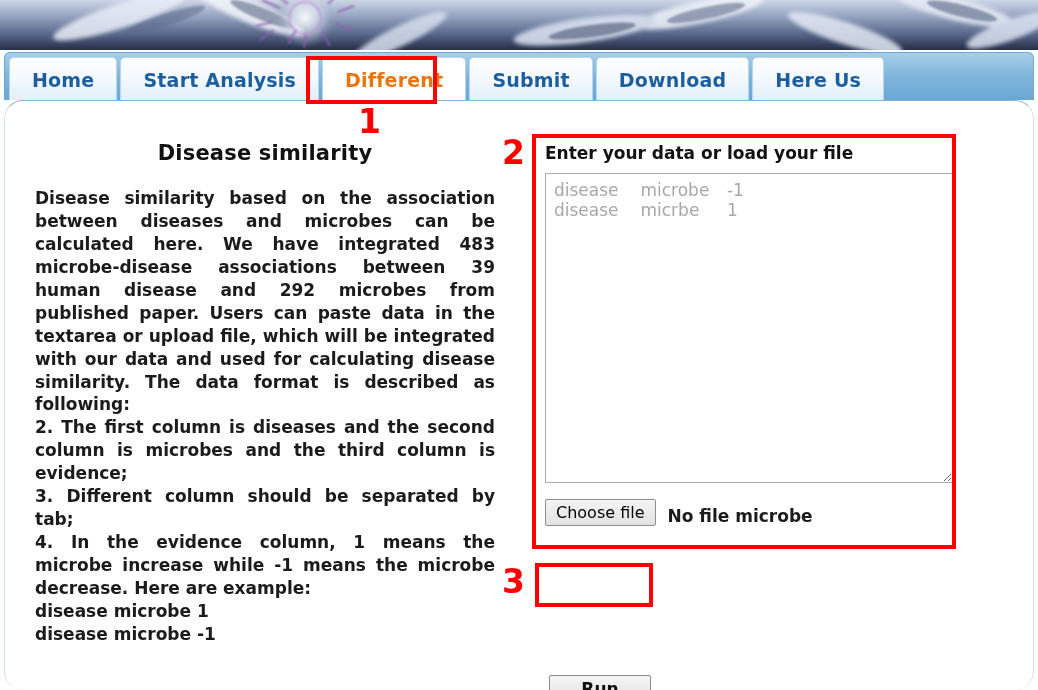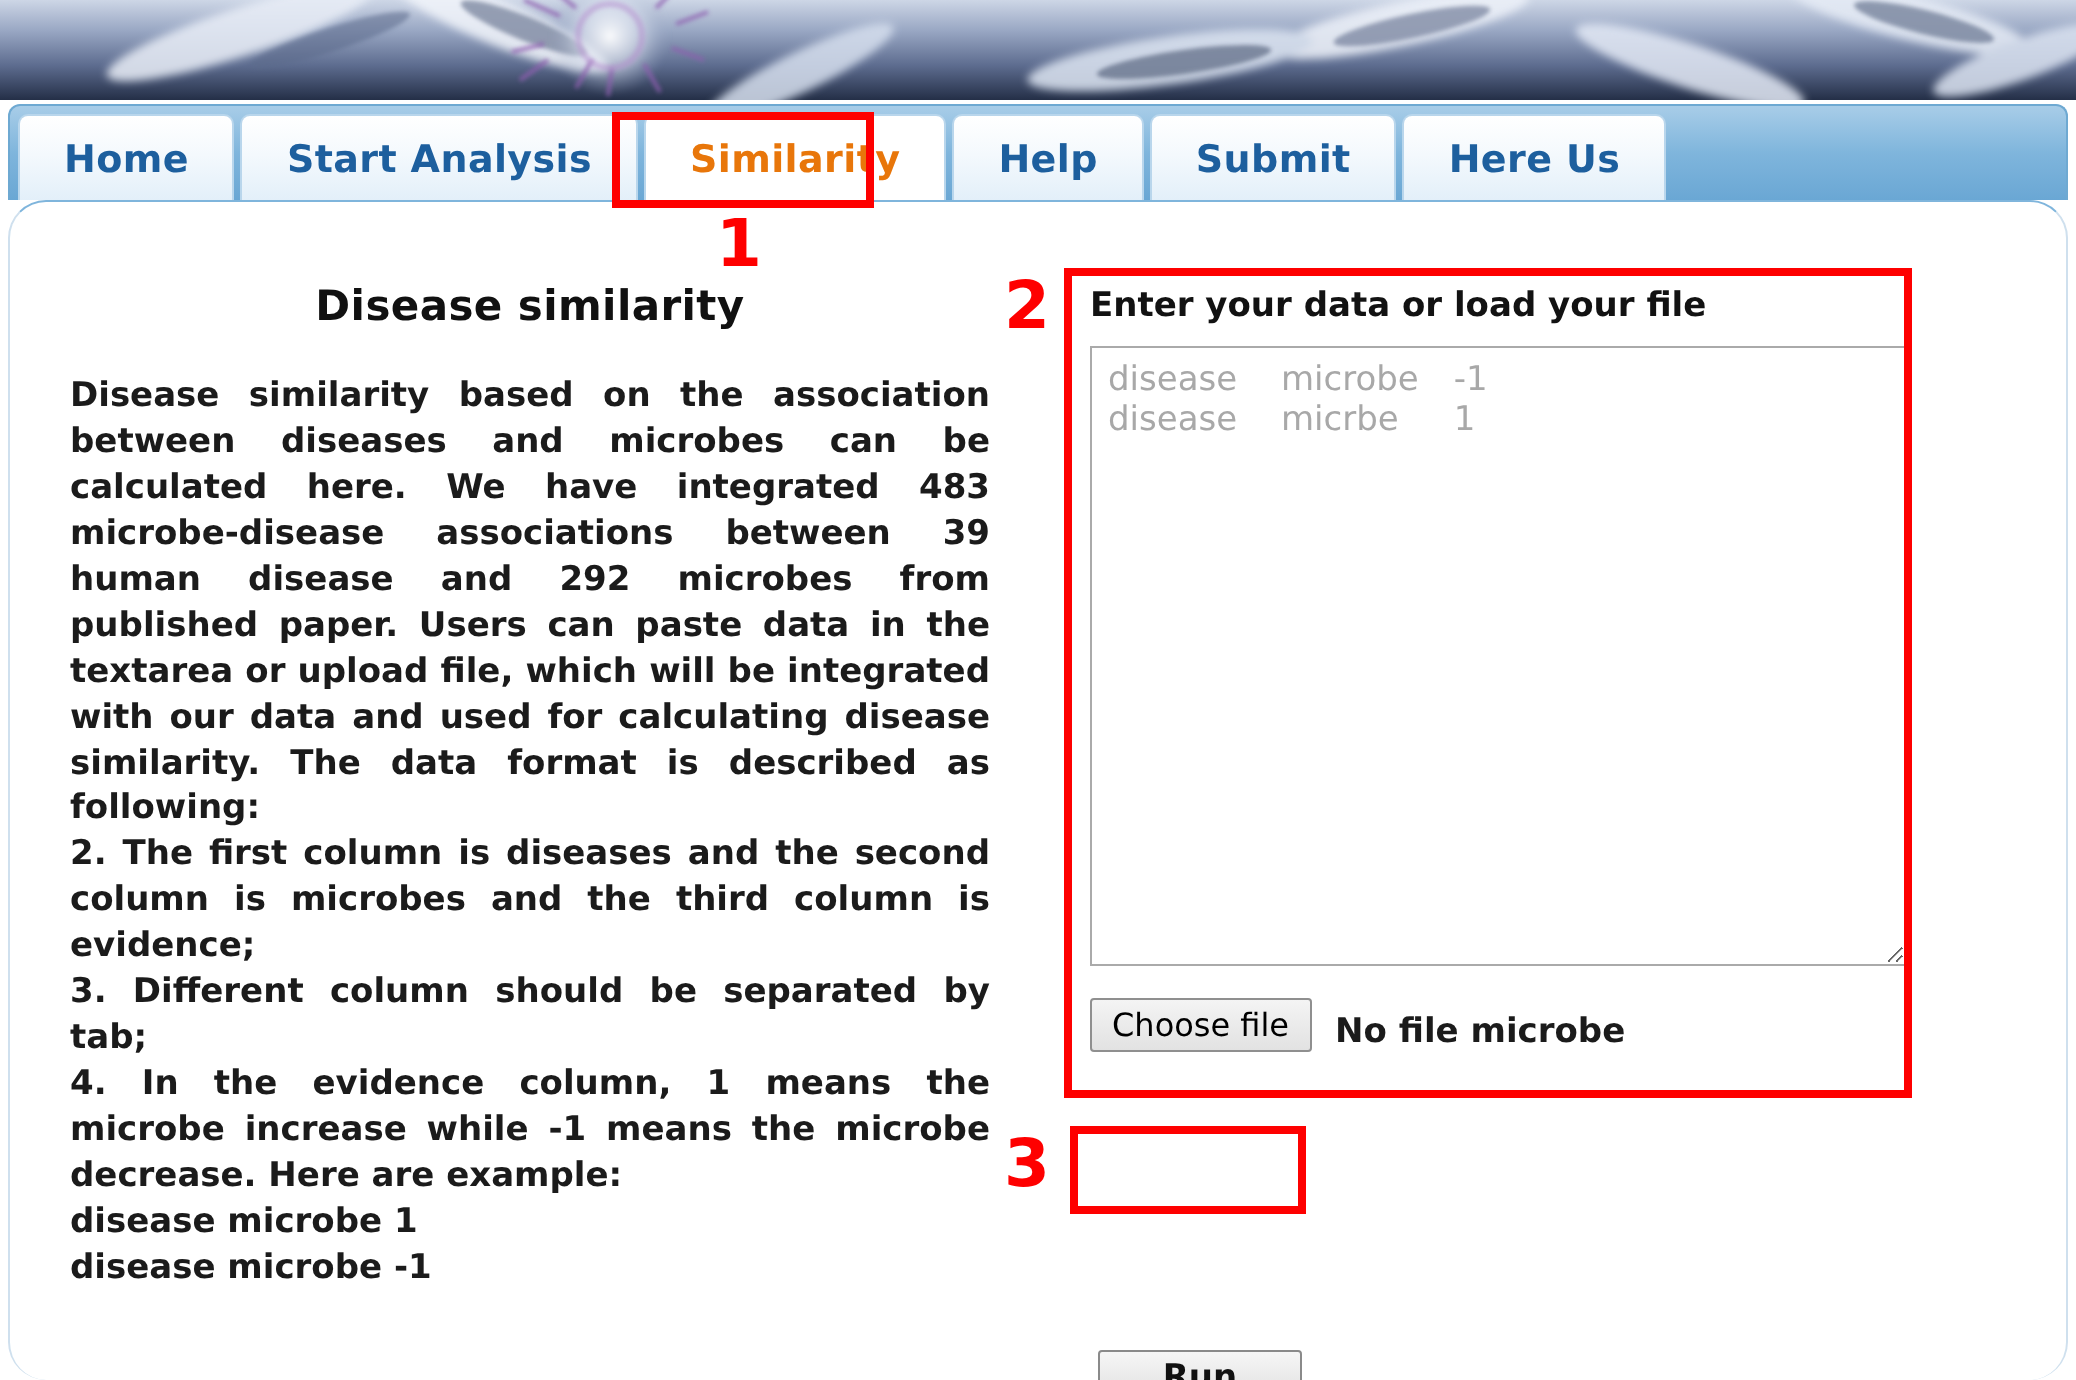--- a/index.html
+++ b/index.html
@@ -247,23 +247,23 @@
         <path d="M272 22 L256 26"></path>
           <path d="M274 30 L260 40"></path>
       </g>
       <circle cx="305" cy="18" r="16" fill="none" stroke="#b690cf" stroke-width="3" opacity="0.55" filter="url(#blur2)"></circle>
     </svg>
   </div>
 
   <div class="navbar">
     <div class="tab">Home</div>
     <div class="tab">Start Analysis</div>
-    <div class="tab active">Similarity</div>
-    <div class="tab">Help</div>
+    <div class="tab active">Different</div>
     <div class="tab">Submit</div>
+    <div class="tab">Download</div>
     <div class="tab">Here Us</div>
   </div>
 
   <div class="content">
 
     <div class="left-col">
       <div class="page-title">Disease similarity</div>
       <p class="body-text">Disease similarity based on the association between diseases and microbes can be calculated here. We have integrated 483 microbe-disease associations between 39 human disease and 292 microbes from published paper. Users can paste data in the textarea or upload file, which will be integrated with our data and used for calculating disease similarity. The data format is described as following:</p>
       <p class="body-text">2. The first column is diseases and the second column is microbes and the third column is evidence;</p>
       <p class="body-text">3. Different column should be separated by tab;</p>

